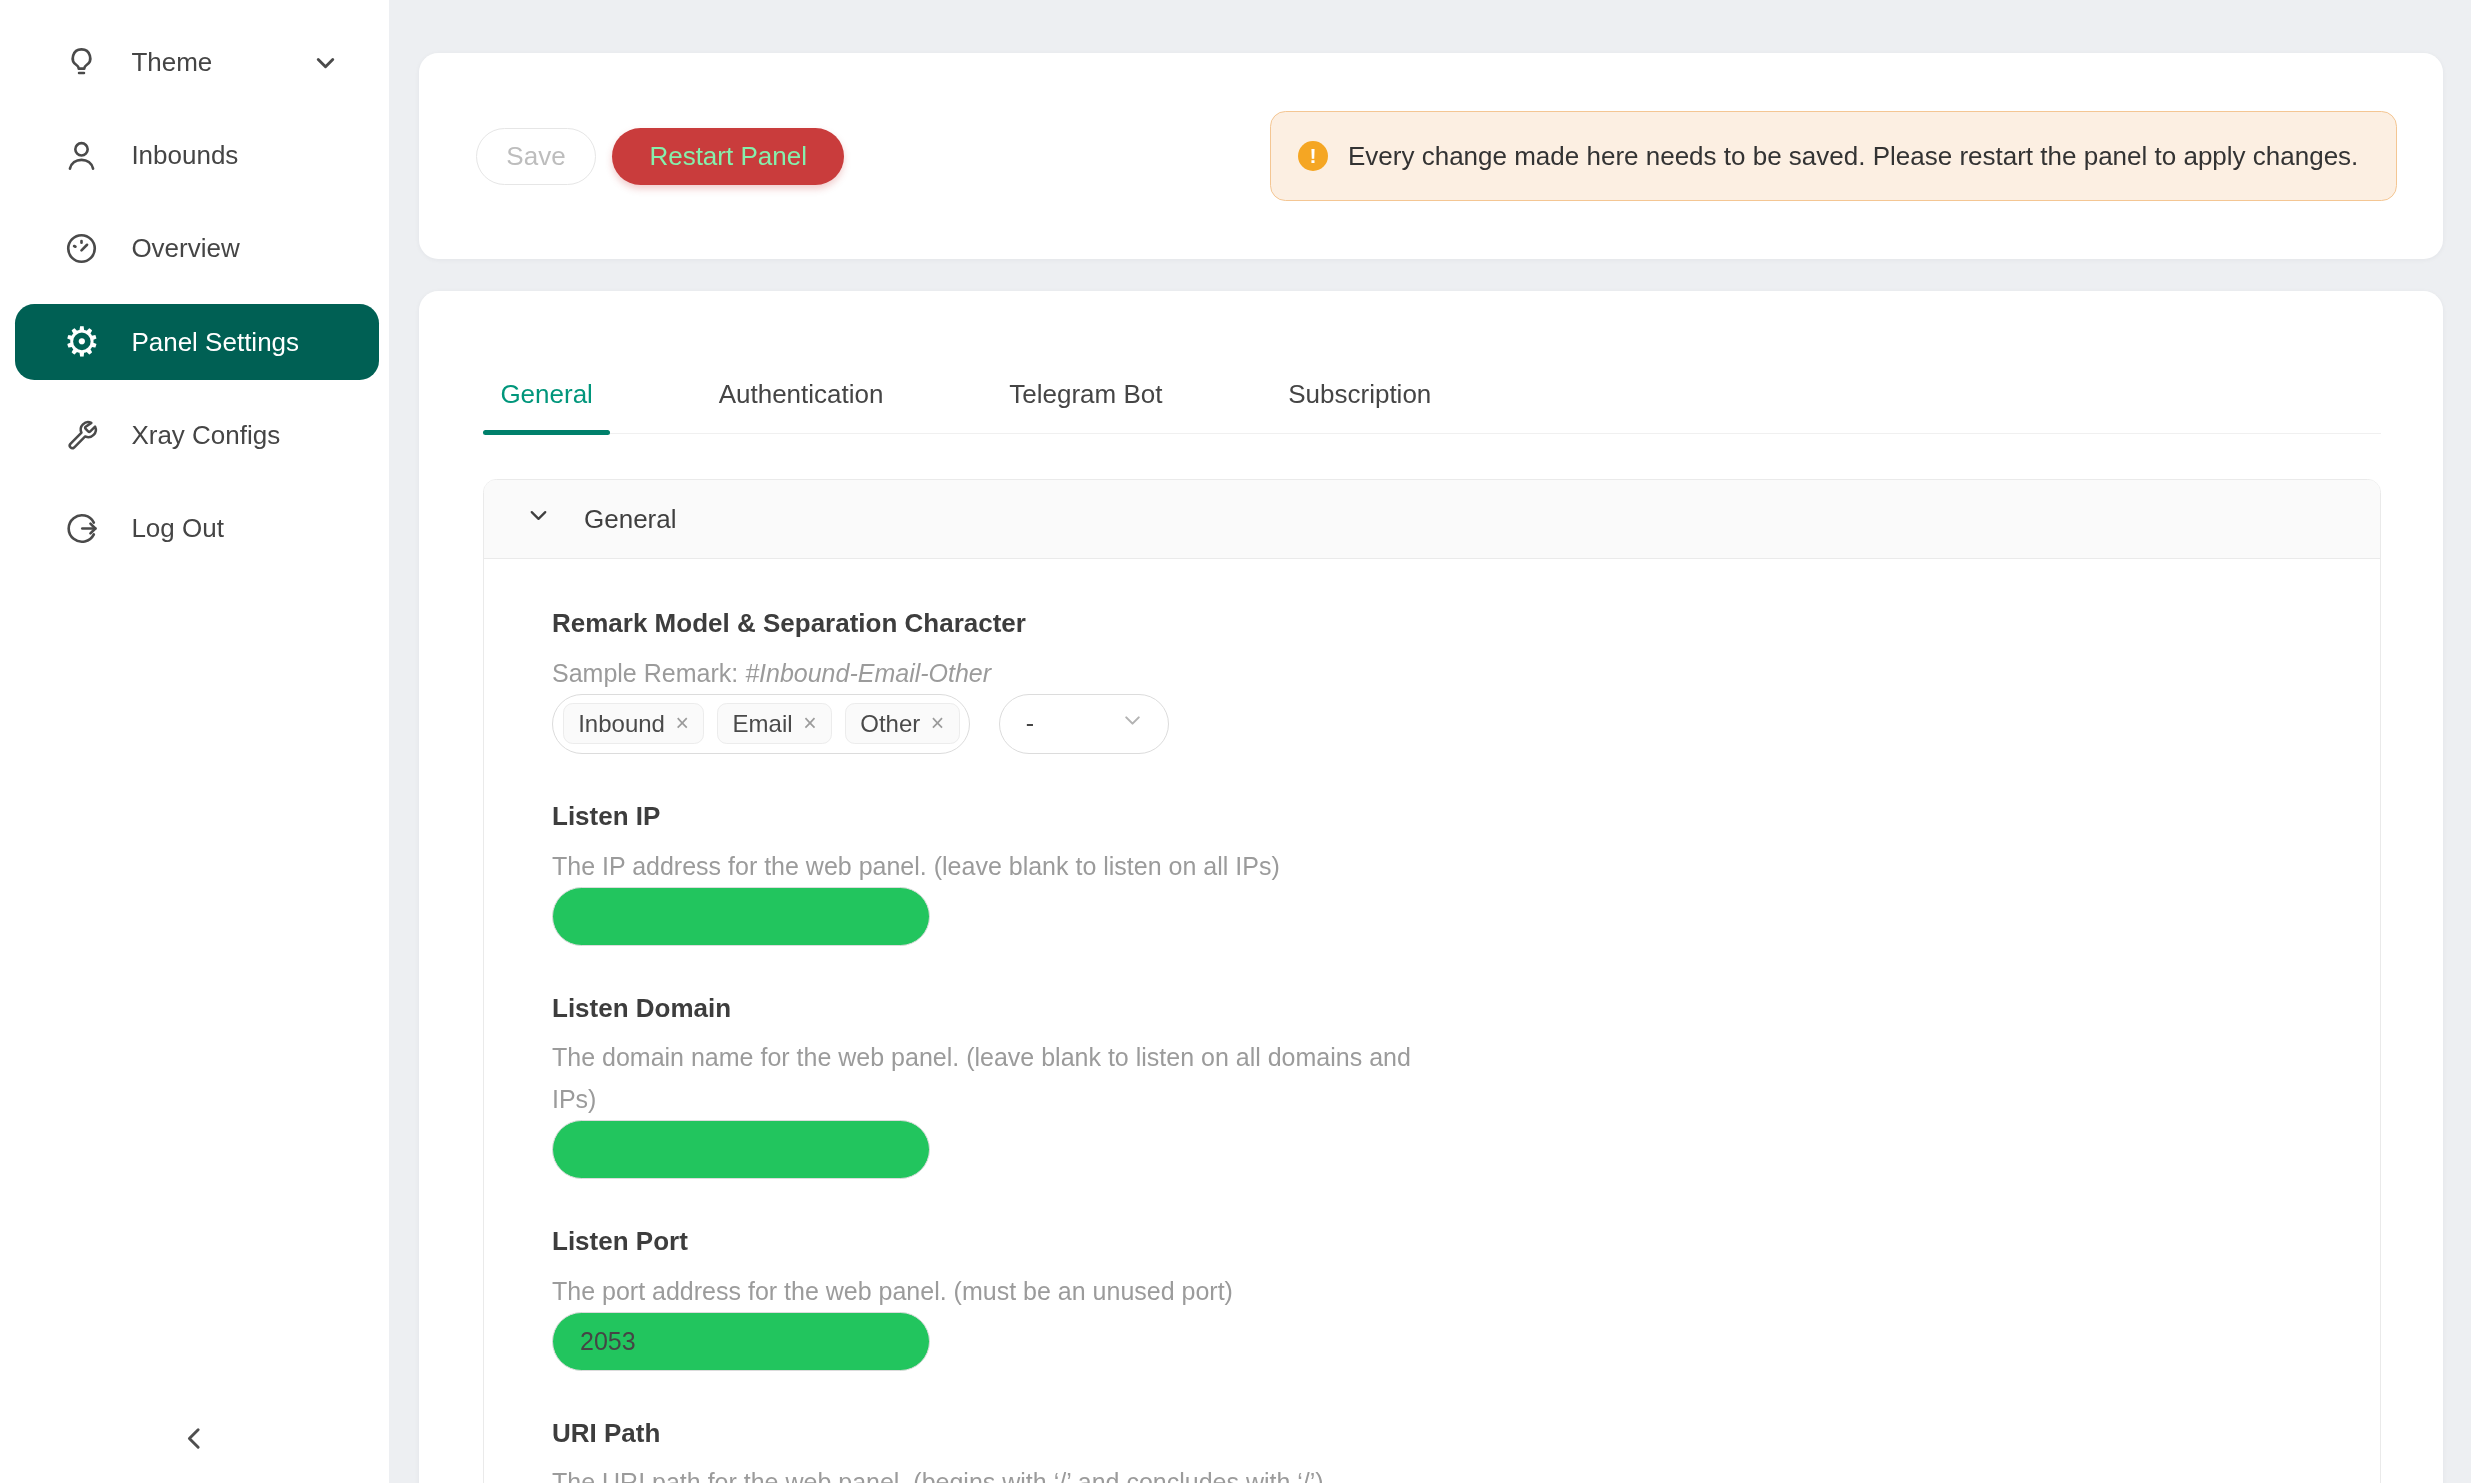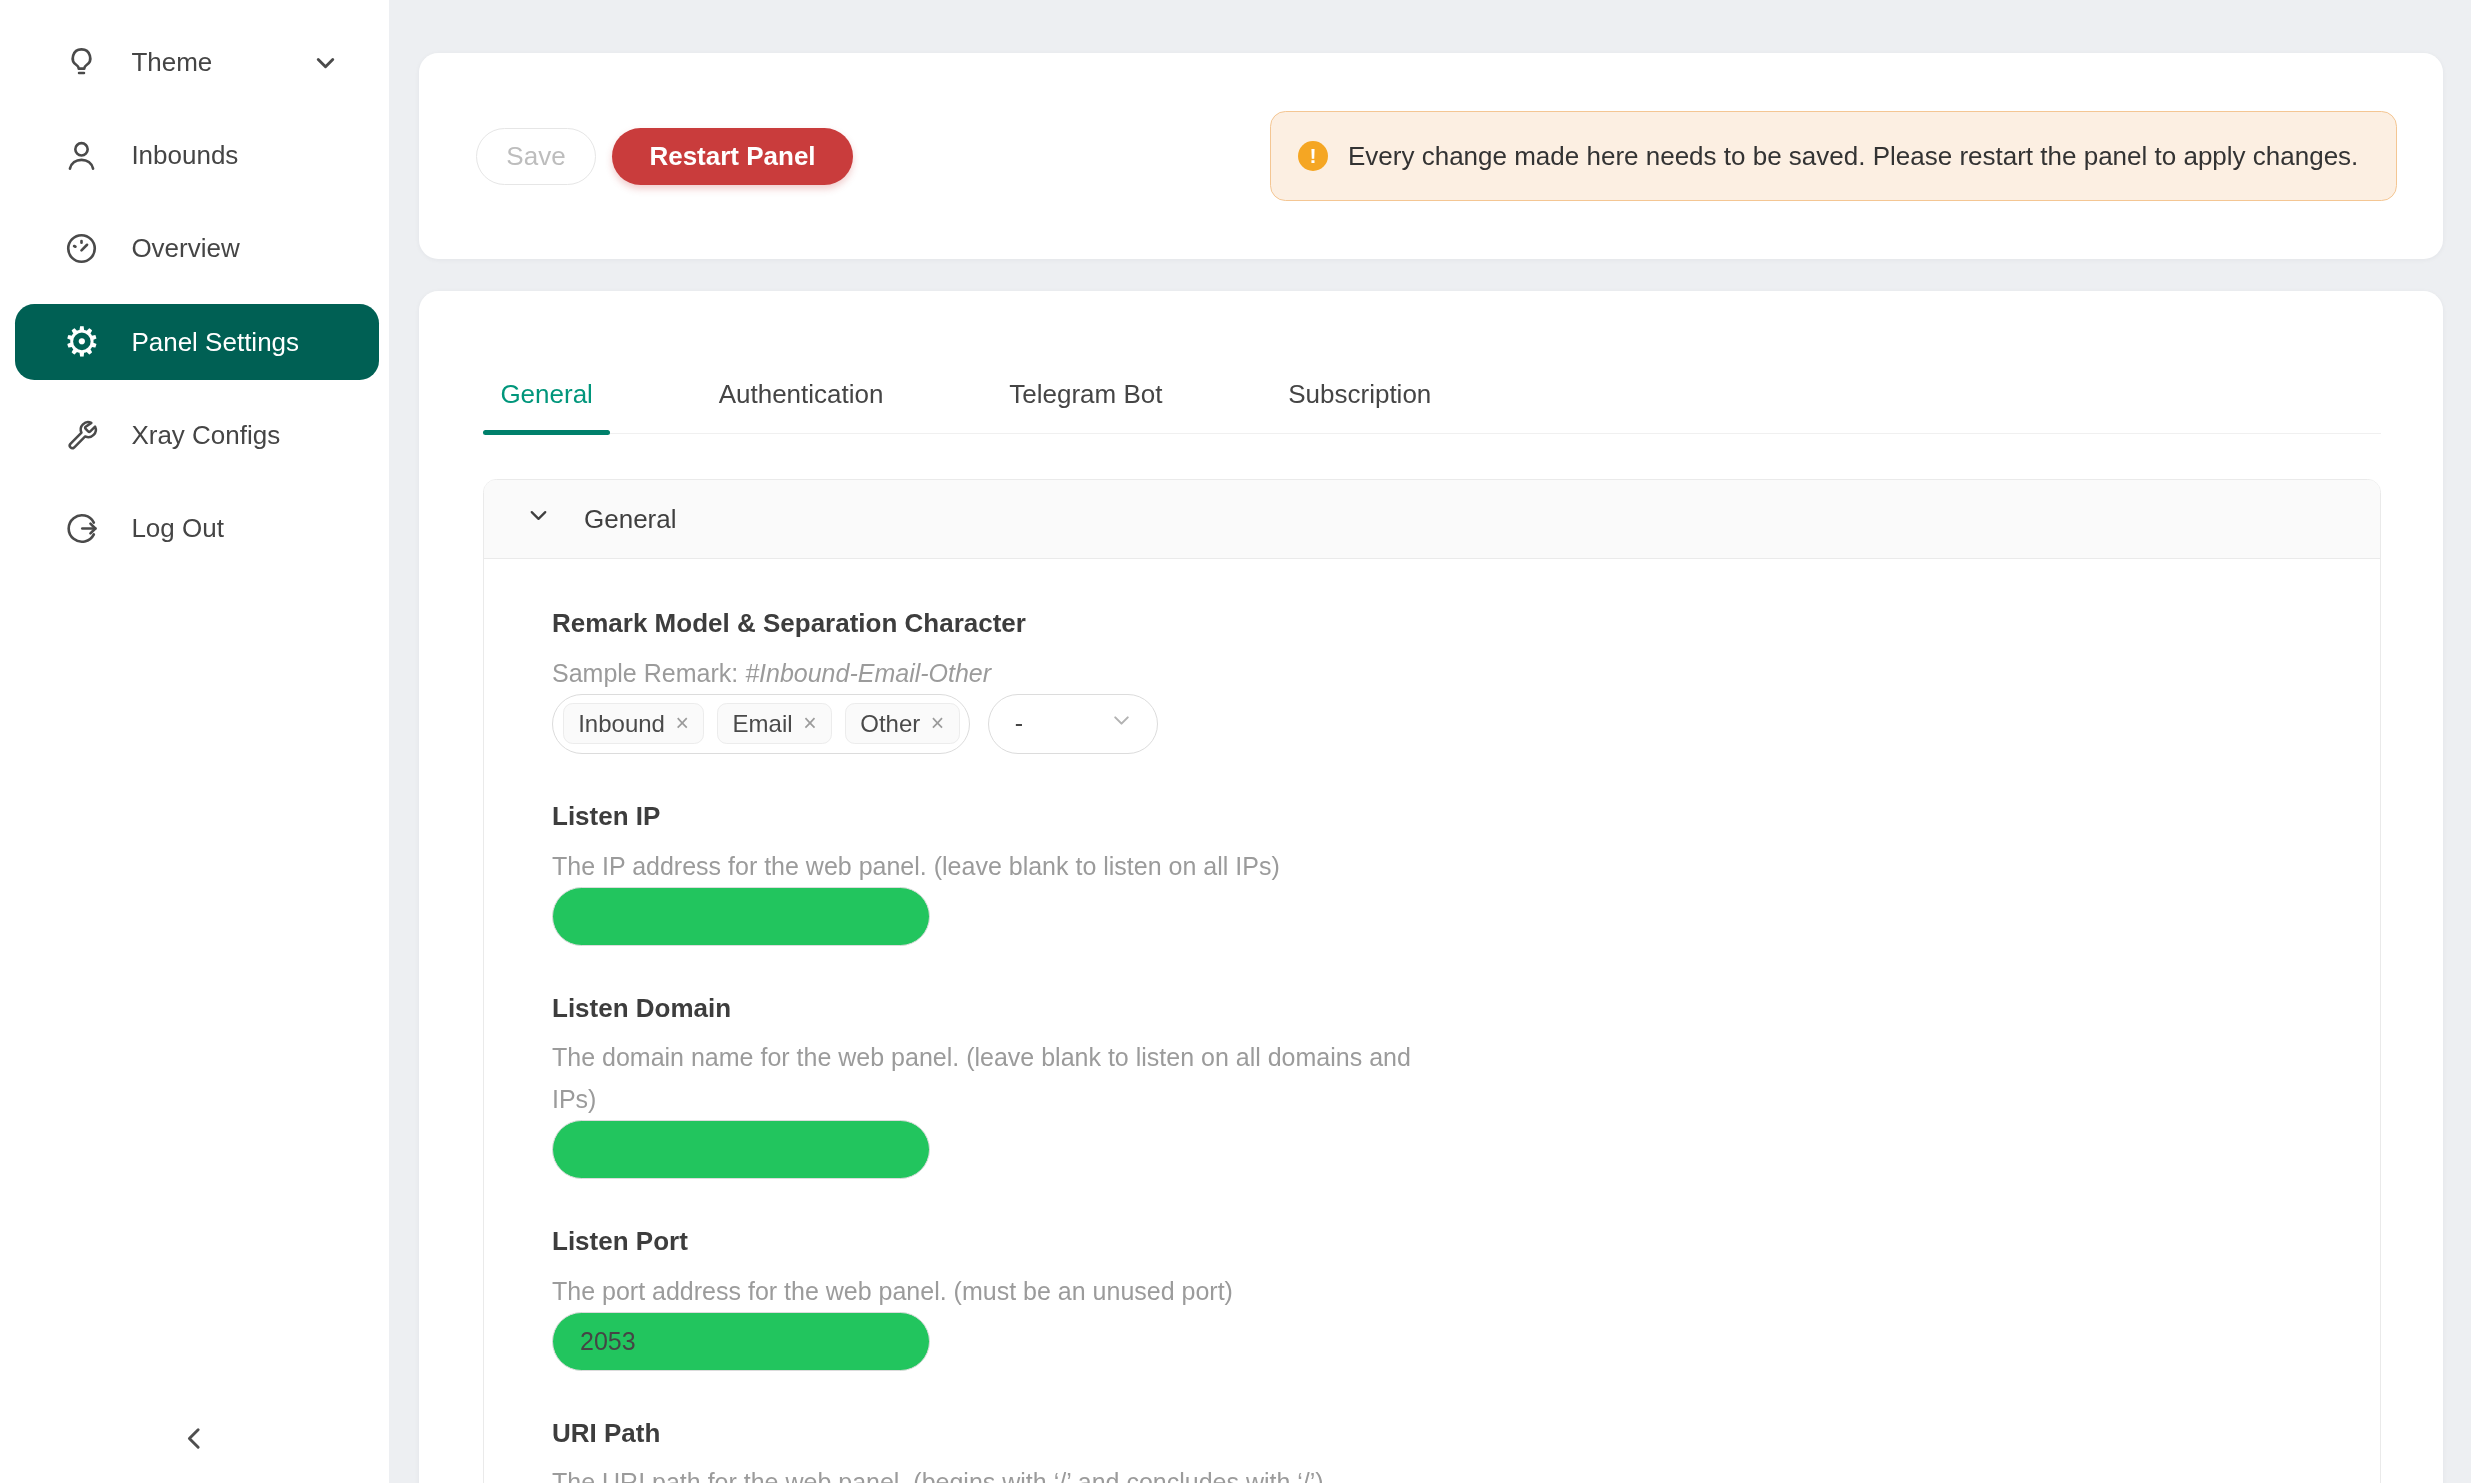--- a/index.html
+++ b/index.html
@@ -37,21 +37,21 @@
   
   .main { position:absolute; left:389px; top:0; width:2083px; height:1483px; }
   .card {
     position:absolute; left:30px; width:2024px; background:#ffffff;
     border-radius:19.3px; box-shadow:0 1px 4.8px rgba(30,40,60,0.05);
   }
   .top-card { top:53px; height:206px; display:flex; align-items:center; padding:0 46px 0 57px; }
 
   .btn { height:57px; border-radius:29px; font-size:26px; display:inline-flex; align-items:center; justify-content:center; cursor:pointer; font-family:inherit; }
   .btn-save { width:120px; background:#ffffff; border:1.9px solid #e6e6e6; color:#bdbdbd; cursor:not-allowed; }
-  .btn-restart { padding:0 37px; margin-left:16.4px; background:#c93c3c; border:none; color:#ffffff; box-shadow:0 3.9px 7.7px rgba(201,60,60,0.25);font-weight:bold; }
+  .btn-restart { padding:0 37px; margin-left:16.4px; background:#c93c3c; border:none; color:#86efac; box-shadow:0 3.9px 7.7px rgba(201,60,60,0.25); }
 
   .alert {
     margin-left:auto; width:1127px; background:#fcefe2; border:1.9px solid #f4c693;
     border-radius:15.4px; padding:23px 29px 23px 27px; display:flex; gap:20px;
     font-size:26px; line-height:42px; color:#333333;
   }
   .alert-icon {
     width:30px; height:30px; border-radius:50%; background:#f5a623; color:#ffffff;
     font-size:21px; font-weight:bold; display:flex; align-items:center; justify-content:center;
     flex:none; margin-top:5.8px;
@@ -78,21 +78,21 @@
   .panel-header svg { width:27px; height:27px; stroke:#3f3f3f; fill:none; stroke-width:2; stroke-linecap:round; stroke-linejoin:round; }
   .panel-header .ph-label { margin-left:32px; }
   .panel-body { background:#ffffff; border-radius:0 0 11.6px 11.6px; padding:48px 68px 19.3px 68px; }
 
   
   .frow { display:flex; align-items:flex-start; margin-bottom:46px;flex-direction:column; }
   .fleft { width:888px; flex:none; padding-right:19.3px; }
   .flabel { font-size:26px; font-weight:bold; color:#3d3d3d; line-height:33px; margin-bottom:11.6px; }
   .fdesc { font-size:25px; color:#9b9b9b; line-height:42px; }
   .fdesc .italic { font-style:italic; }
-  .fright { flex:1; display:flex; }
+  .fright { flex:1; display:flex;gap:11px; }
   .finput {
     width:100%; height:59px; border:1.9px solid #dcdcdc; border-radius:30px;
     padding:0 27px; font-size:25px; color:#454545; background:#22c55e;
     font-family:inherit; outline:none;
   }
 
   .tags-box {
     flex:1; height:60px; border:1.9px solid #dcdcdc; border-radius:30px;
     display:flex; align-items:center; padding:0 9.7px; gap:12.6px; background:#ffffff;
   }

